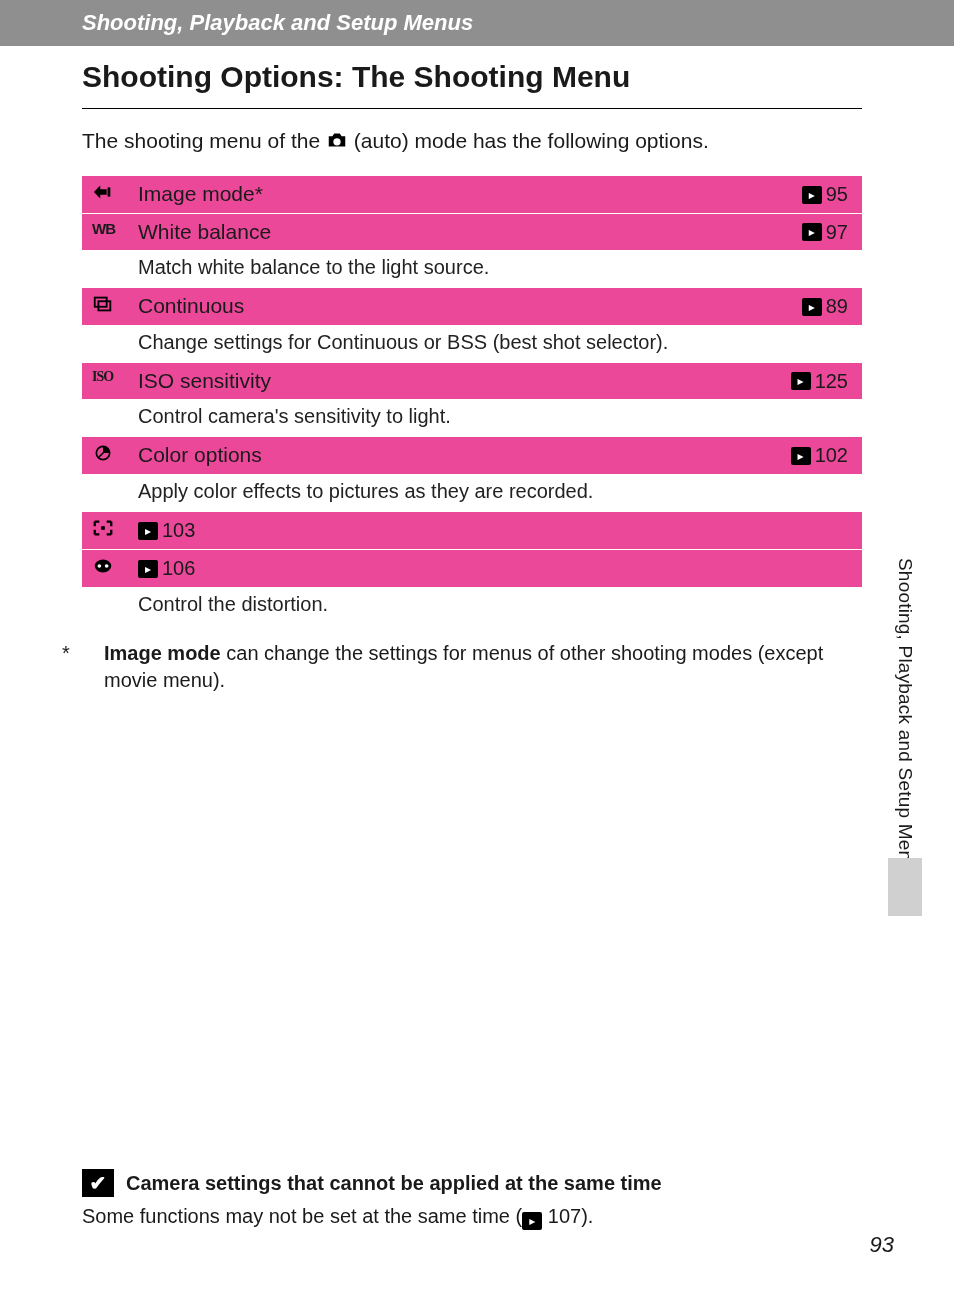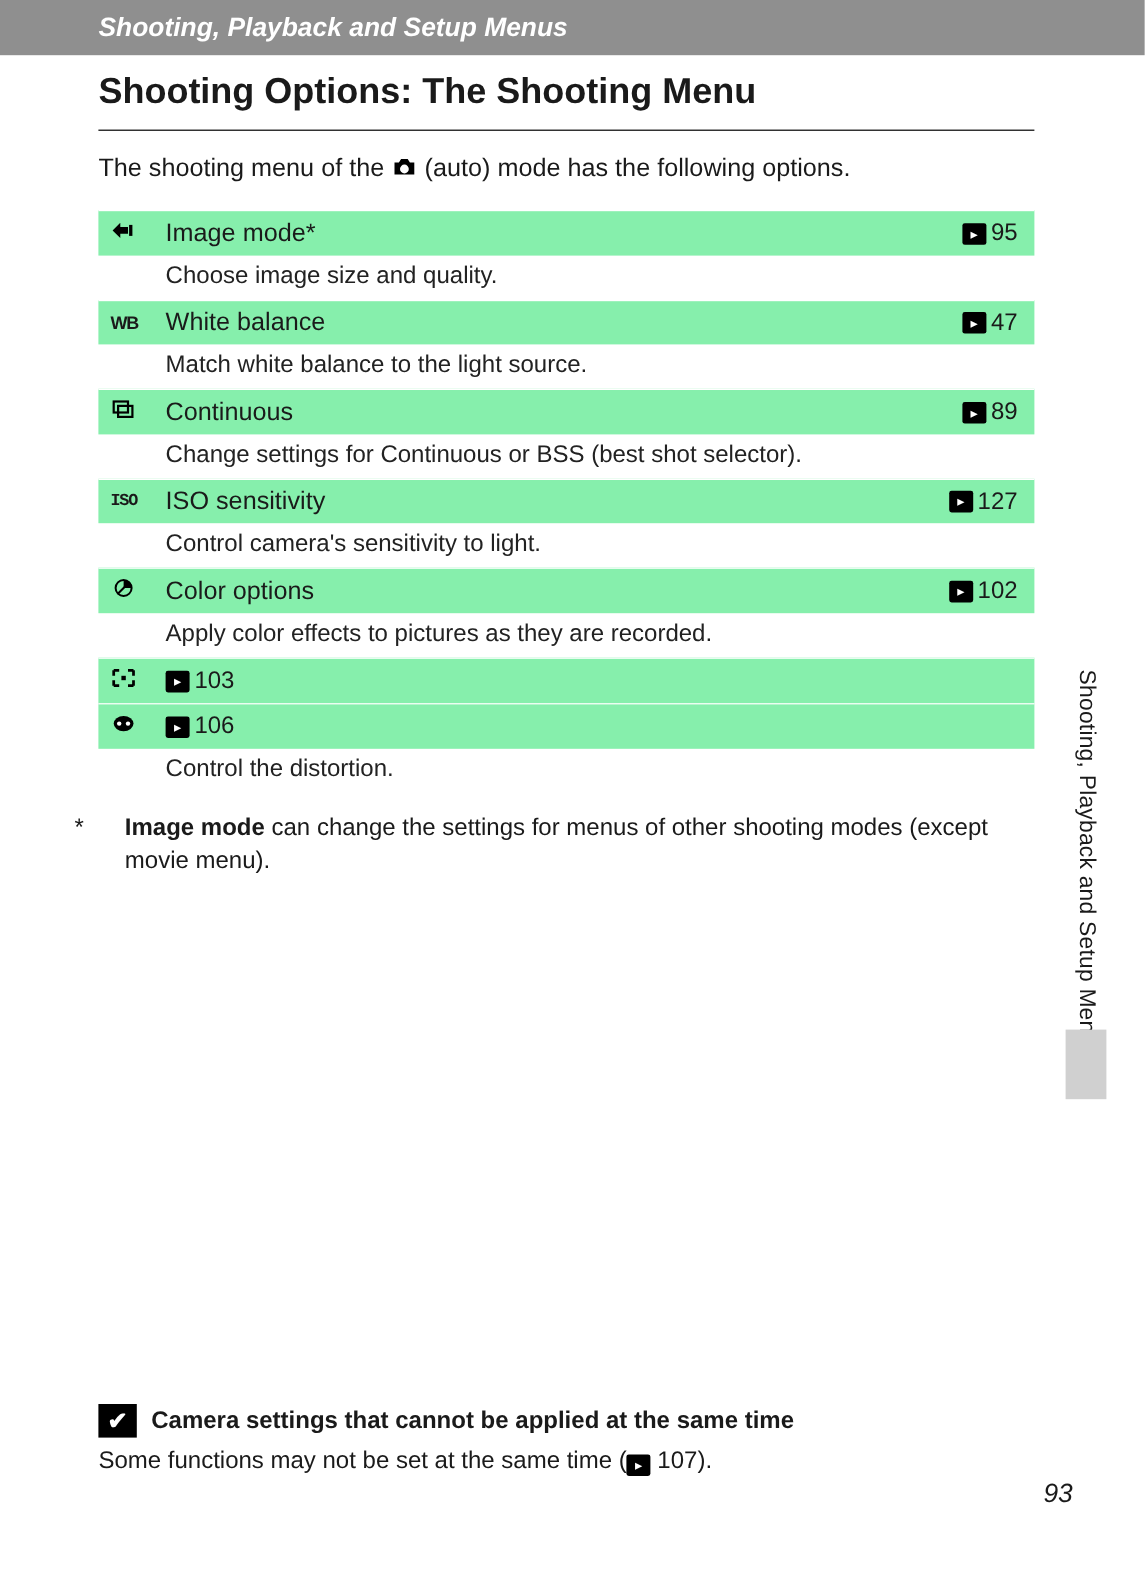--- a/index.html
+++ b/index.html
@@ -36,22 +36,21 @@
   }
   .intro .camera-icon {
     display: inline-block;
     vertical-align: -2px;
   }
   .options {
     padding: 0 92px 0 82px;
   }
   .row-head {
     display: flex;
-    align-items: center;
-    background: #86efac;
+    background: #ec4899;
     border-top: 1px solid #fff;
     padding: 6px 14px 6px 10px;
   }
   .row-icon {
     width: 46px;
     flex: 0 0 46px;
     text-align: left;
     font-weight: 700;
     font-size: 18px;
   }
@@ -176,53 +175,52 @@
           <path d="M2 10l7-7v4h7v6h-7v4z" fill="#000"></path>
           <rect x="17" y="5" width="3" height="10" fill="#000"></rect>
         </svg>
     </span>
     <span class="row-label">Image mode*</span>
     <span class="row-page">
       <span class="ref-icon">▸</span>
       <span>95</span>
     </span>
   </div>
-  <div class="row-desc">Choose image size and quality.</div>
 
   <div class="row-head">
     <span class="row-icon" style="font-family:Arial Black,Arial;font-size:15px;letter-spacing:-1px;">WB</span>
     <span class="row-label">White balance</span>
     <span class="row-page">
       <span class="ref-icon">▸</span>
-      <span>47</span>
+      <span>97</span>
     </span>
   </div>
   <div class="row-desc">Match white balance to the light source.</div>
 
   <div class="row-head">
     <span class="row-icon">
       <svg class="icon18" viewBox="0 0 24 20">
           <rect x="3" y="3" width="13" height="10" fill="none" stroke="#000" stroke-width="2"></rect>
           <rect x="7" y="7" width="13" height="10" fill="none" stroke="#000" stroke-width="2"></rect>
         </svg>
     </span>
     <span class="row-label">Continuous</span>
     <span class="row-page">
       <span class="ref-icon">▸</span>
       <span>89</span>
     </span>
   </div>
   <div class="row-desc">Change settings for Continuous or BSS (best shot selector).</div>
 
   <div class="row-head">
-    <span class="row-icon" style="font-family:Liberation Mono, monospace;font-size:14px;letter-spacing:-1px;">ISO</span>
+    <span class="row-icon" style="font-family:Liberation Serif, serif;font-size:14px;letter-spacing:-1px;">ISO</span>
     <span class="row-label">ISO sensitivity</span>
     <span class="row-page">
       <span class="ref-icon">▸</span>
-      <span>127</span>
+      <span>125</span>
     </span>
   </div>
   <div class="row-desc">Control camera's sensitivity to light.</div>
 
   <div class="row-head">
     <span class="row-icon">
       <svg class="icon18" viewBox="0 0 24 24">
           <circle cx="12" cy="12" r="8" fill="none" stroke="#000" stroke-width="2"></circle>
           <path d="M12 4 A8 8 0 0 1 20 12 L12 12 Z" fill="#000"></path>
           <line x1="6" y1="18" x2="18" y2="6" stroke="#000" stroke-width="2"></line>

